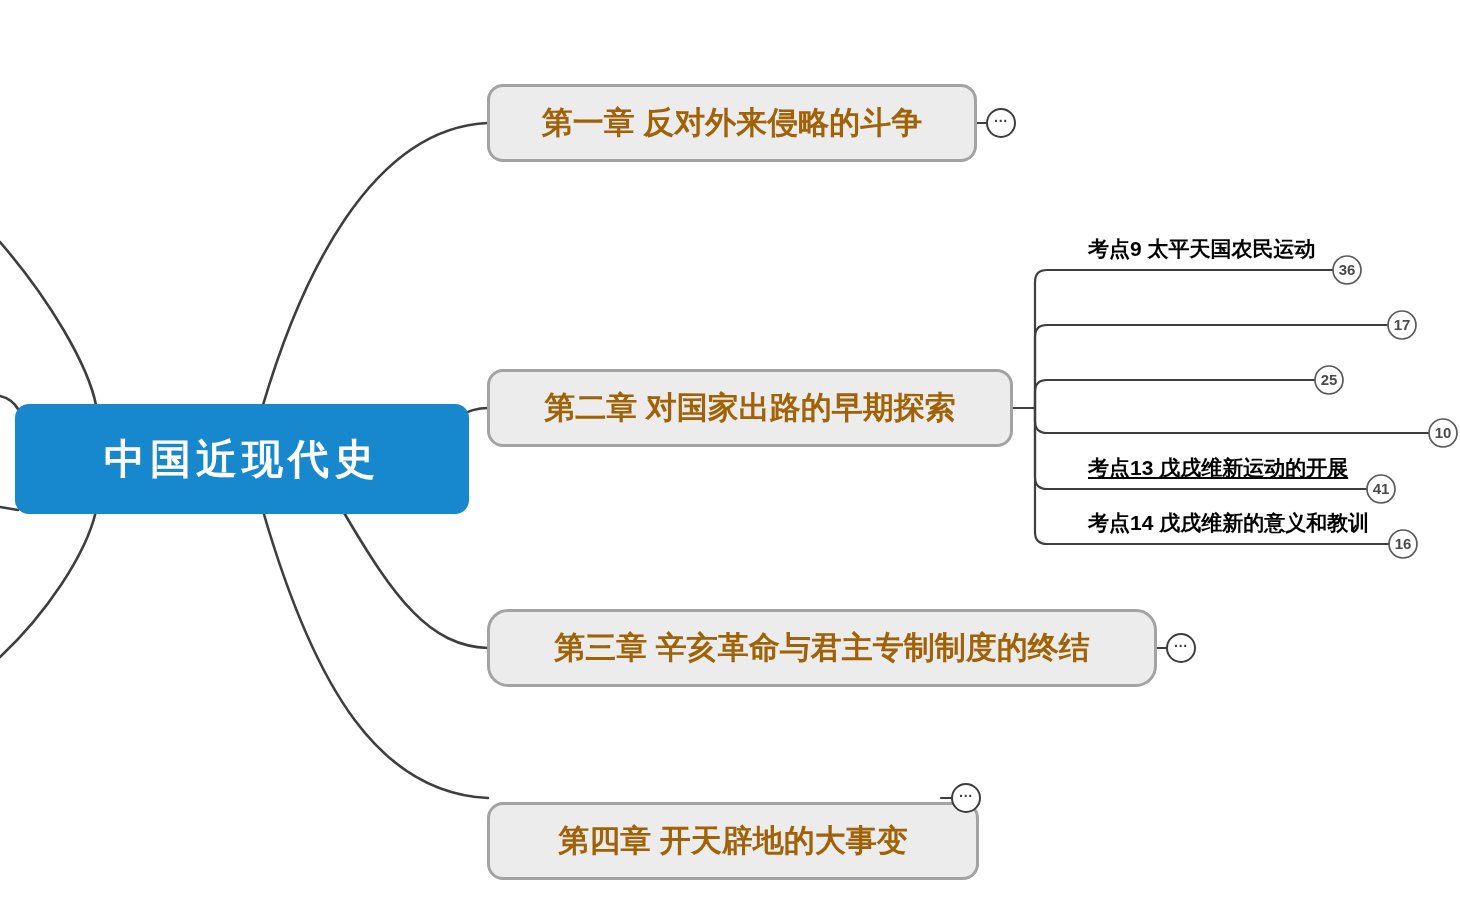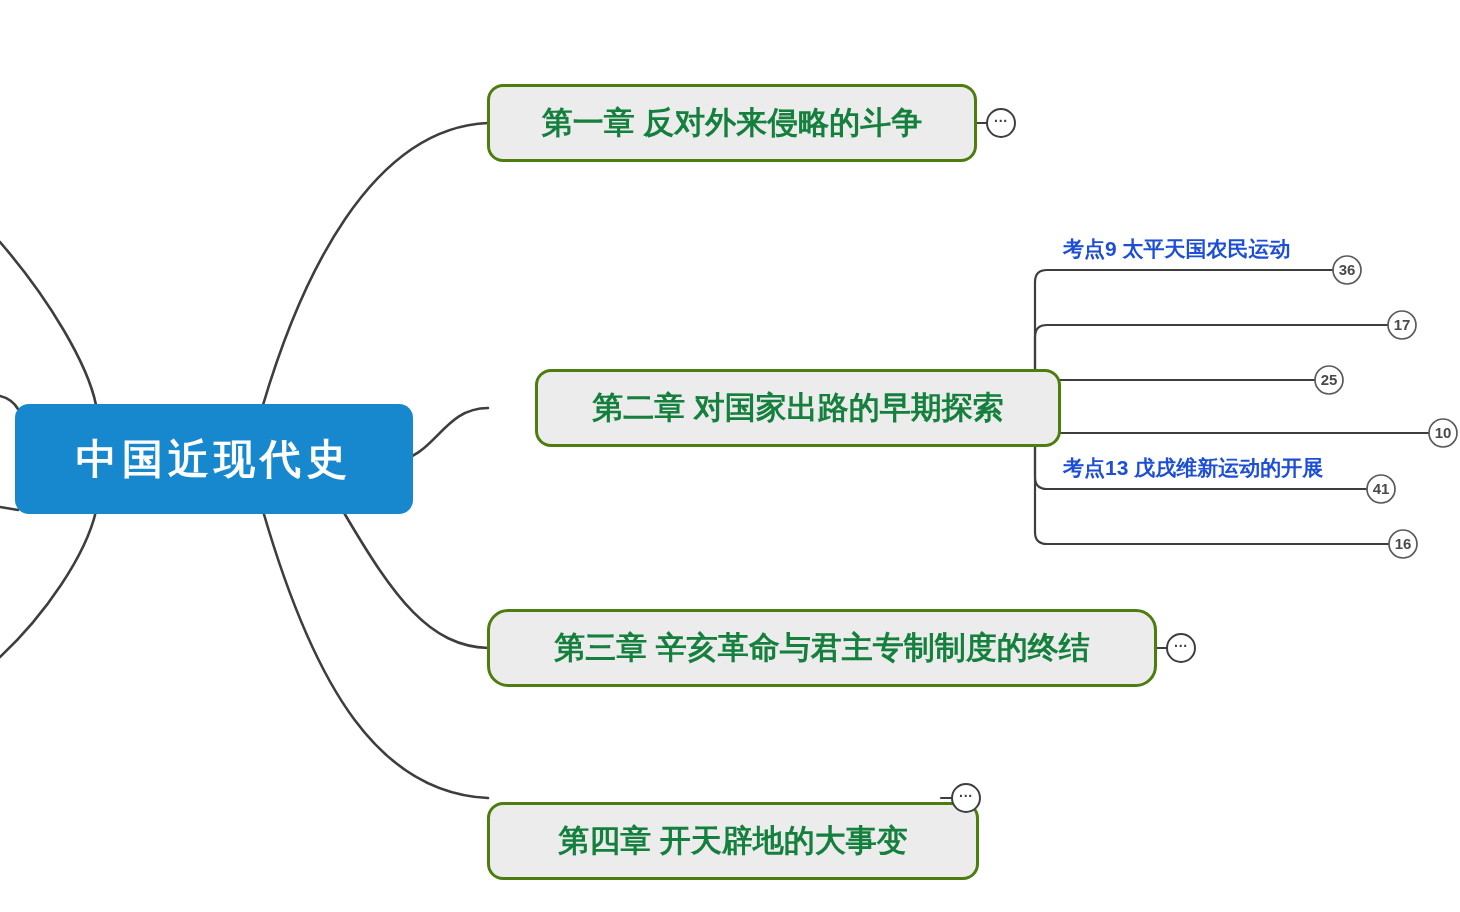--- a/index.html
+++ b/index.html
@@ -10,36 +10,36 @@
     background:#ffffff;
     font-family:"Liberation Sans","DejaVu Sans",sans-serif;
   }
   #wires{position:absolute;left:0;top:0;width:1460px;height:912px;}
   .wire{fill:none;stroke:#3E3E3E;stroke-width:2.6;stroke-linecap:round;}
   .subwire{fill:none;stroke:#3E3E3E;stroke-width:2.2;stroke-linecap:round;}
   .count-circle{fill:#ffffff;stroke:#5A5A5A;stroke-width:1.7;}
   .count-text{fill:#4A4A4A;font-size:15px;font-weight:bold;text-anchor:middle;
     font-family:"Liberation Sans","DejaVu Sans",sans-serif;}
   .root-node{
-    position:absolute;left:15px;top:404px;width:398px;height:110px;
+    position:absolute;left:15px;top:404px;width:454px;height:110px;
     background:#1787CE;border-radius:14px;
     display:flex;align-items:center;justify-content:center;
     color:#ffffff;font-size:41px;font-weight:bold;letter-spacing:5px;
     white-space:nowrap;box-sizing:border-box;
   }
   .topic-node{
     position:absolute;height:78px;
-    background:#ECECEC;border:3px solid #4d7c0f;border-radius:16px;
+    background:#ECECEC;border:3px solid #a3a3a3;border-radius:16px;
     display:flex;align-items:center;justify-content:center;
-    color:#15803d;font-size:31px;font-weight:bold;
+    color:#a16207;font-size:31px;font-weight:bold;
     white-space:nowrap;box-sizing:border-box;
   }
   .subtopic-label{
-    position:absolute;left:1063px;
-    color:#1d4ed8;font-size:21px;font-weight:bold;white-space:nowrap;text-align:center;
+    position:absolute;left:1088px;
+    color:#000000;font-size:21px;font-weight:bold;white-space:nowrap;text-align:center;
   }
   .more-badge{
     position:absolute;width:30px;height:30px;box-sizing:border-box;
     background:#ffffff;border:2px solid #3E3E3E;border-radius:50%;
     display:flex;align-items:center;justify-content:center;
     color:#3E3E3E;font-size:14px;font-weight:bold;letter-spacing:0;
     line-height:1;padding-bottom:4px;
   }
 </style>
 </head>
@@ -97,36 +97,37 @@
     </g>
   </svg>
 
   <div class="root-node">
     <span>中国近现代史</span>
   </div>
 
   <div class="topic-node" style="left:487px;top:84px;width:490px;">
     <span>第一章 反对外来侵略的斗争</span>
   </div>
-  <div class="topic-node" style="left:487px;top:369px;width:526px;margin-left:48px;">
+  <div class="topic-node" style="left:487px;top:369px;width:526px;">
     <span>第二章 对国家出路的早期探索</span>
   </div>
   <div class="topic-node" style="left:487px;top:609px;width:670px;border-radius:21px;">
     <span>第三章 辛亥革命与君主专制制度的终结</span>
   </div>
   <div class="topic-node" style="left:487px;top:802px;width:492px;">
     <span>第四章 开天辟地的大事变</span>
   </div>
 
   <div class="more-badge" style="left:986px;top:108px;">
     <span>···</span>
   </div>
   <div class="more-badge" style="left:1166px;top:633px;">
     <span>···</span>
   </div>
   <div class="more-badge" style="left:951px;top:783px;">
     <span>···</span>
   </div>
 
   <div class="subtopic-label" style="top:235px;">考点9 太平天国农民运动</div>
-  <div class="subtopic-label" style="top:454px;">考点13 戊戌维新运动的开展</div>
+  <div class="subtopic-label" style="top:454px;text-decoration:underline;">考点13 戊戌维新运动的开展</div>
+  <div class="subtopic-label" style="top:509px;">考点14 戊戌维新的意义和教训</div>
 
 </div>
 
 </body></html>

